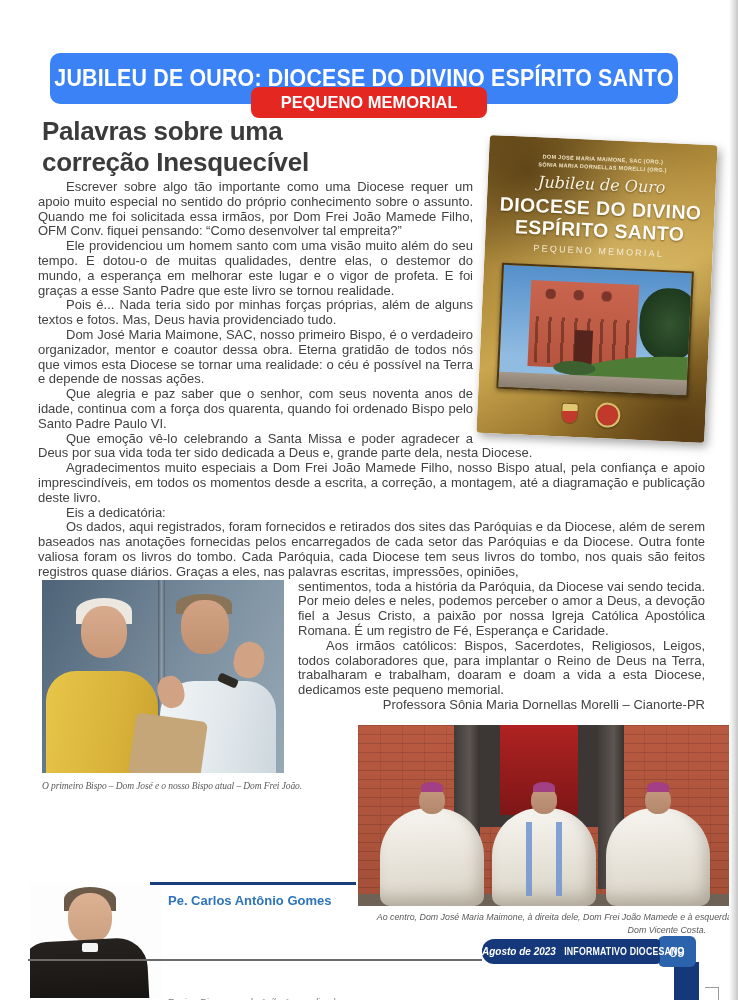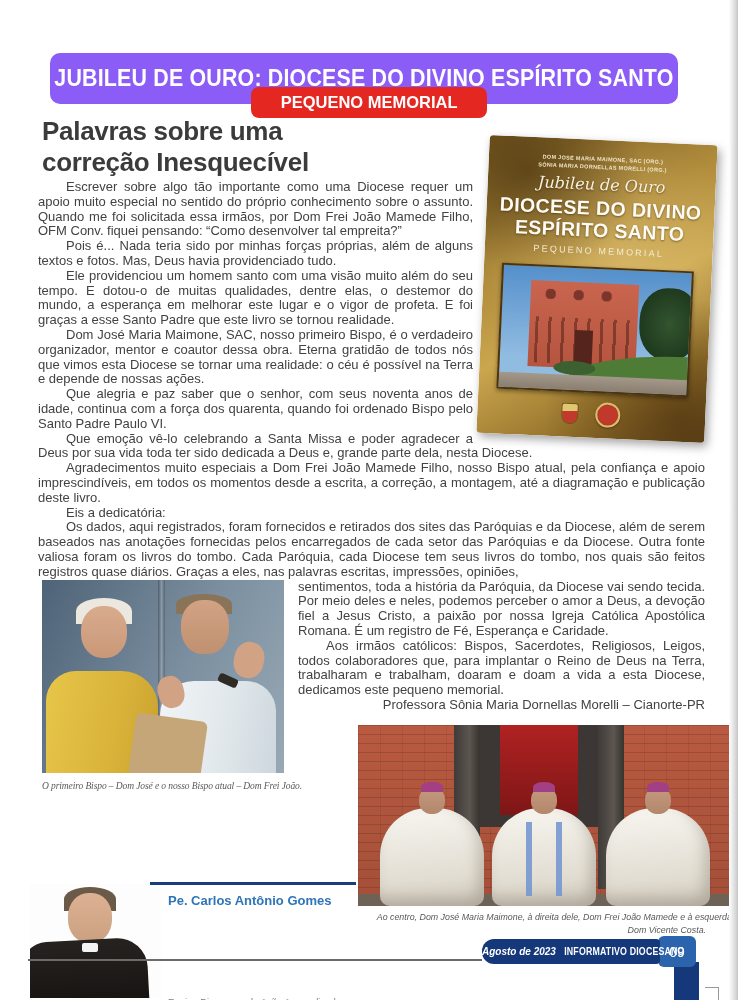--- a/index.html
+++ b/index.html
@@ -1,21 +1,21 @@
 <!DOCTYPE html>
 <html><head>
 <meta charset="utf-8">
 <style>
   html,body { margin:0; padding:0; background:#ffffff; }
   .page { position:relative; width:738px; height:1000px; background:#fff; overflow:hidden;
           font-family:"Liberation Sans", sans-serif; }
 
   
   .banner-blue { position:absolute; left:50px; top:53px; width:628px; height:51px;
-                 background:#8b5cf6; border-radius:10px; display:flex; align-items:center; justify-content:center; }
+                 background:#3b82f6; border-radius:10px; display:flex; align-items:center; justify-content:center; }
   .banner-blue span { color:#fff; font-weight:bold; font-size:23px; white-space:nowrap;
                       transform:scaleX(.93); letter-spacing:.2px; }
   .banner-red { position:absolute; left:251px; top:87px; width:236px; height:31px;
                 background:#e52722; border-radius:8px; display:flex; align-items:center; justify-content:center; }
   .banner-red span { color:#fff; font-weight:bold; font-size:17px; white-space:nowrap; transform:scaleX(.97); }
 
   
   .title { position:absolute; left:42px; top:116px; margin:0; font-size:26px; line-height:31px;
            color:#3b3b3b; font-weight:bold; letter-spacing:-.3px; }
 
@@ -185,22 +185,22 @@
           <div class="c-pave"></div>
         </div>
         <div class="b-emblems">
           <div class="crest"></div>
           <div class="seal"></div>
         </div>
       </div>
     </div>
 
     <p>Escrever sobre algo tão importante como uma Diocese requer um apoio muito especial no sentido do próprio conhecimento sobre o assunto. Quando me foi solicitada essa irmãos, por Dom Frei João Mamede Filho, OFM Conv. fiquei pensando: “Como desenvolver tal empreita?”</p>
+    <p>Ele providenciou um homem santo com uma visão muito além do seu tempo. E dotou-o de muitas qualidades, dentre elas, o destemor do mundo, a esperança em melhorar este lugar e o vigor de profeta. E foi graças a esse Santo Padre que este livro se tornou realidade.</p>
     <p>Pois é... Nada teria sido por minhas forças próprias, além de alguns textos e fotos. Mas, Deus havia providenciado tudo.</p>
-    <p>Ele providenciou um homem santo com uma visão muito além do seu tempo. E dotou-o de muitas qualidades, dentre elas, o destemor do mundo, a esperança em melhorar este lugar e o vigor de profeta. E foi graças a esse Santo Padre que este livro se tornou realidade.</p>
     <p>Dom José Maria Maimone, SAC, nosso primeiro Bispo, é o verdadeiro organizador, mentor e coautor dessa obra. Eterna gratidão de todos nós que vimos esta Diocese se tornar uma realidade: o céu é possível na Terra e depende de nossas ações.</p>
     <p>Que alegria e paz saber que o senhor, com seus noventa anos de idade, continua com a força dos quarenta, quando foi ordenado Bispo pelo Santo Padre Paulo VI.</p>
     <p>Que emoção vê-lo celebrando a Santa Missa e poder agradecer a Deus por sua vida toda ter sido dedicada a Deus e, grande parte dela, nesta Diocese.</p>
     <p>Agradecimentos muito especiais a Dom Frei João Mamede Filho, nosso Bispo atual, pela confiança e apoio imprescindíveis, em todos os momentos desde a escrita, a correção, a montagem, até a diagramação e publicação deste livro.</p>
     <p>Eis a dedicatória:</p>
     <p>Os dados, aqui registrados, foram fornecidos e retirados dos sites das Paróquias e da Diocese, além de serem baseados nas anotações fornecidas pelos encarregados de cada setor das Paróquias e da Diocese. Outra fonte valiosa foram os livros do tombo. Cada Paróquia, cada Diocese tem seus livros do tombo, nos quais são feitos registros quase diários. Graças a eles, nas palavras escritas, impressões, opiniões,</p>
 
     <div class="photo-float">
       <div class="photo-men">
         <div class="fold"></div>

